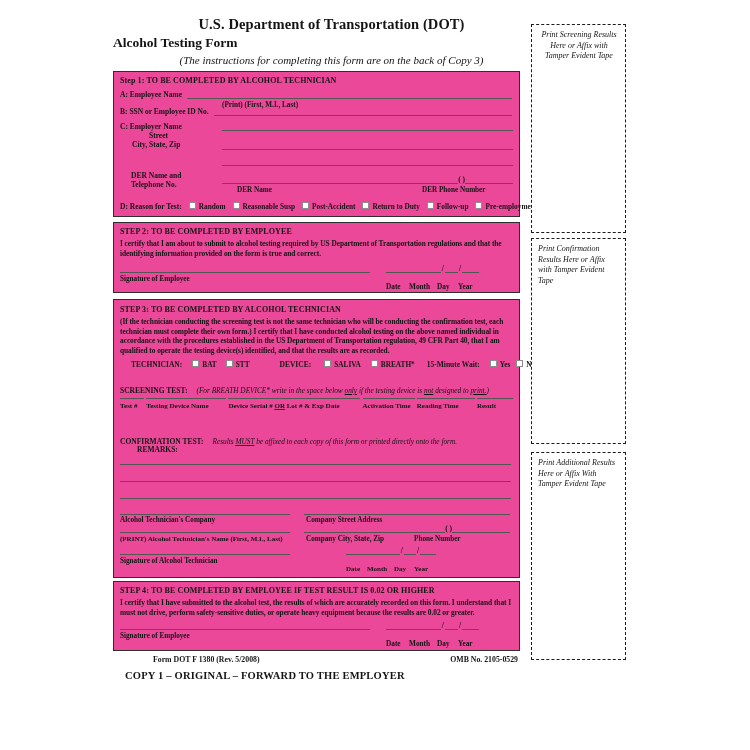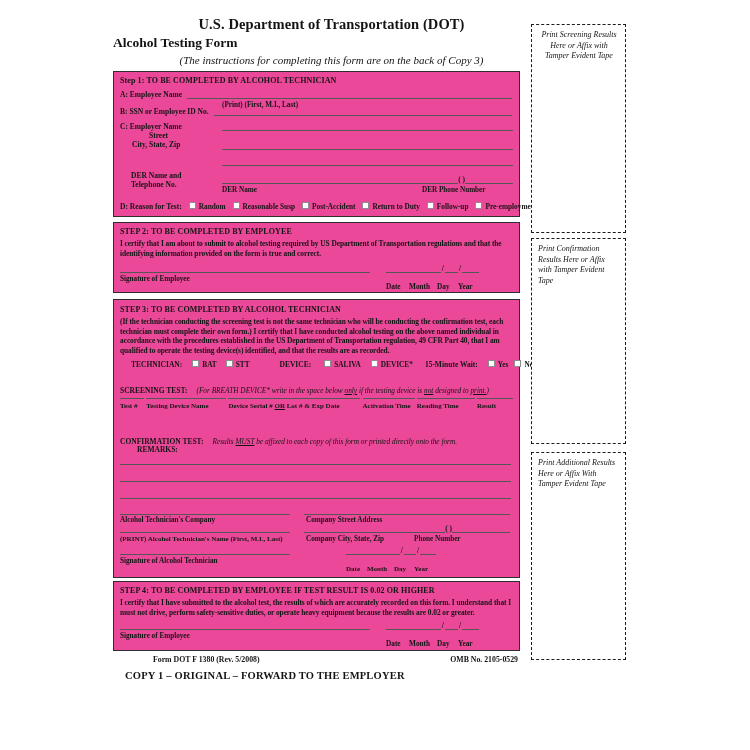--- a/index.html
+++ b/index.html
@@ -67,21 +67,21 @@
 
     <div class="abs lbl" style="left:17px;top:99px;line-height:9px;">
       <div>DER Name and</div>
       <div>Telephone No.</div>
     </div>
     <div class="frow" style="left:108px;top:103px;width:291px;">
       <span class="line fill"></span>
       <span class="lbl pre">(      )</span>
       <span class="line" style="width:48px;"></span>
     </div>
-    <div class="slbl" style="left:108px;top:114px;">DER Name</div>
+    <div class="slbl" style="left:123px;top:114px;">DER Name</div>
     <div class="slbl" style="left:308px;top:114px;">DER Phone Number</div>
 
     <div class="frow" style="left:6px;top:130px;right:4px;align-items:center;">
       <span class="lbl">D:  Reason for Test:</span>
       <span class="opt" style="margin-left:7px;"><span class="cb"></span><span>Random</span></span>
       <span class="opt" style="margin-left:7px;"><span class="cb"></span><span>Reasonable Susp</span></span>
       <span class="opt" style="margin-left:7px;"><span class="cb"></span><span>Post-Accident</span></span>
       <span class="opt" style="margin-left:7px;"><span class="cb"></span><span>Return to Duty</span></span>
       <span class="opt" style="margin-left:7px;"><span class="cb"></span><span>Follow-up</span></span>
       <span class="opt" style="margin-left:7px;"><span class="cb"></span><span>Pre-employment</span></span>
@@ -108,21 +108,21 @@
   <div class="box" style="left:113px;top:299px;width:405px;height:277px;">
     <div class="abs shead" style="left:6px;top:5px;">STEP 3:  TO BE COMPLETED BY ALCOHOL TECHNICIAN</div>
     <div class="para" style="left:6px;top:17px;width:393px;">(If the technician conducting the screening test is not the same technician who will be conducting the confirmation test, each technician must complete their own form.)  I certify that I have conducted alcohol testing on the above named individual in accordance with the procedures established in the US Department of Transportation regulation, 49 CFR Part 40, that I am qualified to operate the testing device(s) identified, and that the results are as recorded.</div>
 
     <div class="frow" style="left:17px;top:60px;right:6px;align-items:center;">
       <span class="lbl">TECHNICIAN:</span>
       <span class="opt" style="margin-left:10px;"><span class="cb"></span><span>BAT</span></span>
       <span class="opt" style="margin-left:9px;"><span class="cb"></span><span>STT</span></span>
       <span class="lbl" style="margin-left:30px;">DEVICE:</span>
       <span class="opt" style="margin-left:13px;"><span class="cb"></span><span>SALIVA</span></span>
-      <span class="opt" style="margin-left:10px;"><span class="cb"></span><span>DEVICE*</span></span>
+      <span class="opt" style="margin-left:10px;"><span class="cb"></span><span>BREATH*</span></span>
       <span class="lbl" style="margin-left:12px;">15-Minute Wait:</span>
       <span class="opt" style="margin-left:10px;"><span class="cb"></span><span>Yes</span></span>
       <span class="opt" style="margin-left:6px;"><span class="cb"></span><span>No</span></span>
     </div>
 
     <div class="abs" style="left:6px;top:79px;white-space:nowrap;">
       <span class="lbl">SCREENING TEST:</span>
       <span class="inote" style="margin-left:5px;"><span>(For BREATH DEVICE* write in the space below </span><span class="u">only</span><span> if the testing device is </span><span class="u">not</span><span> designed to </span><span class="u">print.</span><span>)</span></span>
     </div>
 

